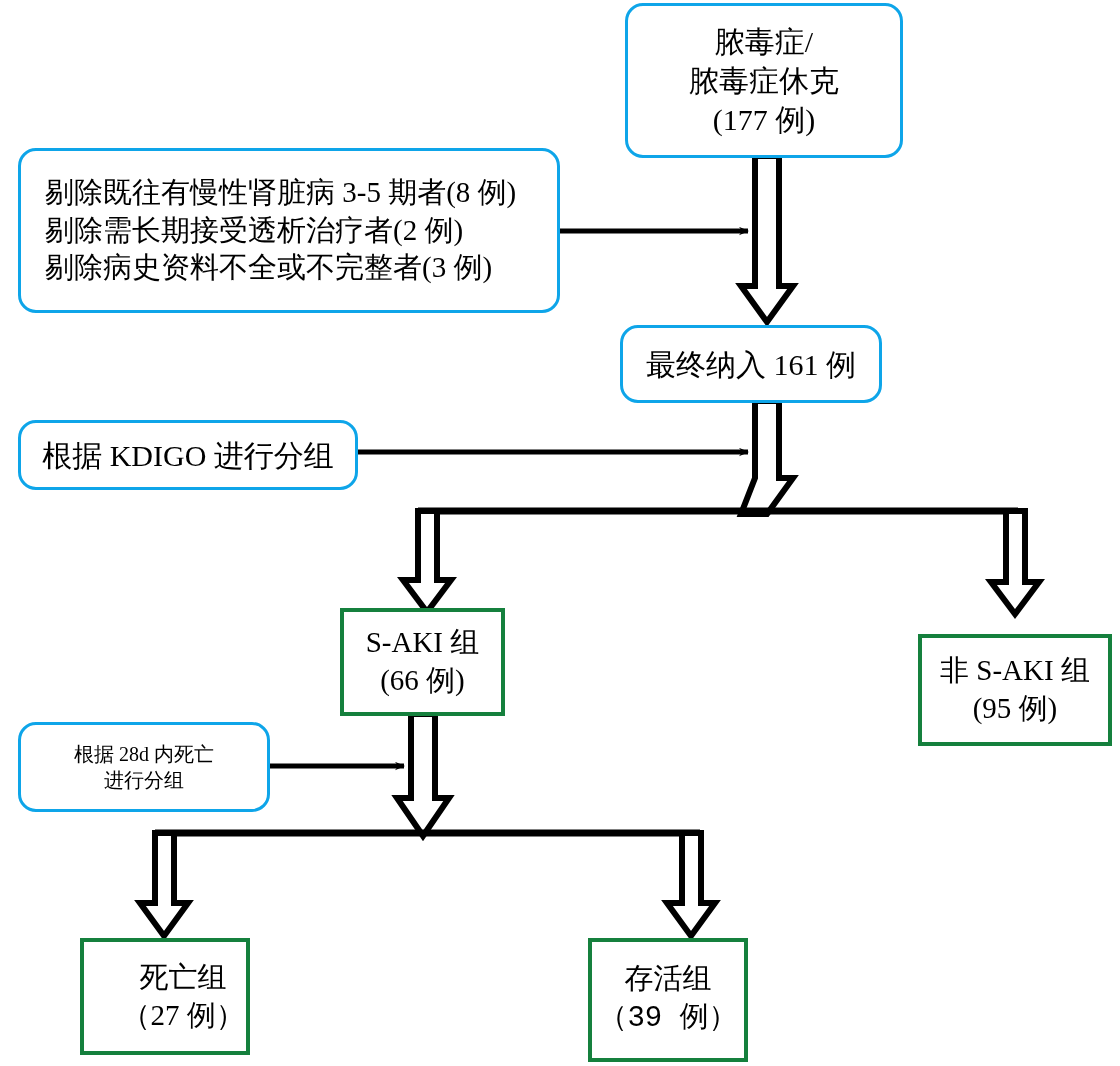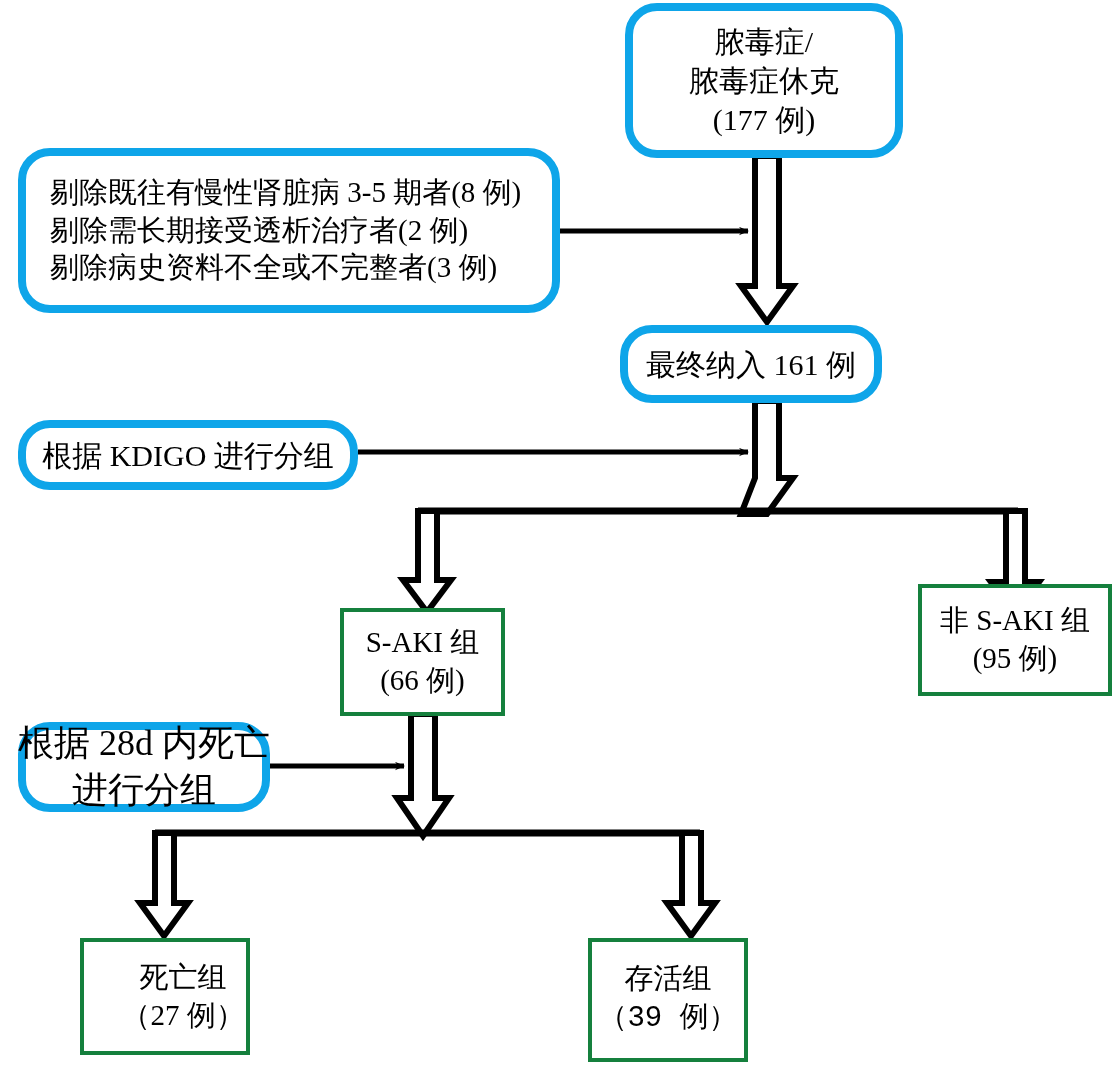--- a/index.html
+++ b/index.html
@@ -3,26 +3,26 @@
 <meta charset="utf-8">
 <style>
   html,body{margin:0;padding:0;background:#ffffff;}
   body{width:1120px;height:1066px;overflow:hidden;
        font-family:"Liberation Serif","DejaVu Serif",serif;}
   #canvas{position:relative;width:1120px;height:1066px;background:#fff;}
   svg#wire{position:absolute;left:0;top:0;width:1120px;height:1066px;}
   .node{position:absolute;box-sizing:border-box;display:flex;
         flex-direction:column;align-items:center;justify-content:center;
         text-align:center;color:#000;background:#ffffff;}
-  .rounded{border:8px solid #0ea5e9;border-radius:32px;}
+  .rounded{border:3px solid #0ea5e9;border-radius:18px;}
   .sharp{border:4px solid #15803d;border-radius:0;}
   .line{display:block;white-space:pre;line-height:1.30;}
   .t30{font-size:30px;}
   .t29{font-size:29px;}
-  .t28{font-size:36px;}
+  .t28{font-size:20px;}
   .lft{align-items:flex-start;text-align:left;}
   .pad-l{padding-left:24px;}
 </style>
 </head>
 <body>
 
 <div id="canvas">
 
   <svg id="wire" viewBox="0 0 1120 1066">
     <defs>
@@ -90,21 +90,21 @@
 
   <div class="node rounded" style="left:18px;top:420px;width:340px;height:70px;">
     <span class="line t30">根据 KDIGO 进行分组</span>
   </div>
 
   <div class="node sharp" style="left:340px;top:608px;width:165px;height:108px;">
     <span class="line t29">S-AKI 组</span>
     <span class="line t29">(66 例)</span>
   </div>
 
-  <div class="node sharp" style="left:918px;top:584px;width:194px;height:112px;">
+  <div class="node sharp" style="left:918px;top:634px;width:194px;height:112px;">
     <span class="line t29">非 S-AKI 组</span>
     <span class="line t29">(95 例)</span>
   </div>
 
   <div class="node rounded" style="left:18px;top:722px;width:252px;height:90px;">
     <span class="line t28">根据 28d 内死亡</span>
     <span class="line t28">进行分组</span>
   </div>
 
   <div class="node sharp" style="left:80px;top:938px;width:170px;height:117px;padding-left:36px;">

